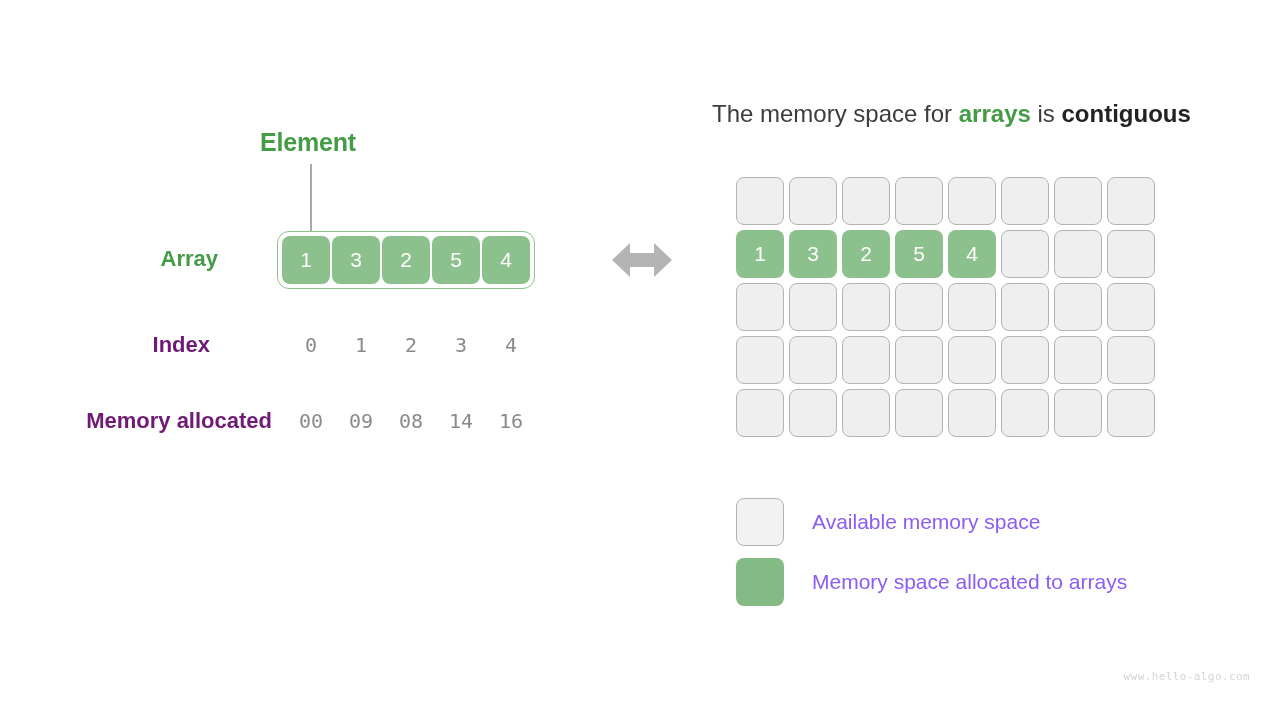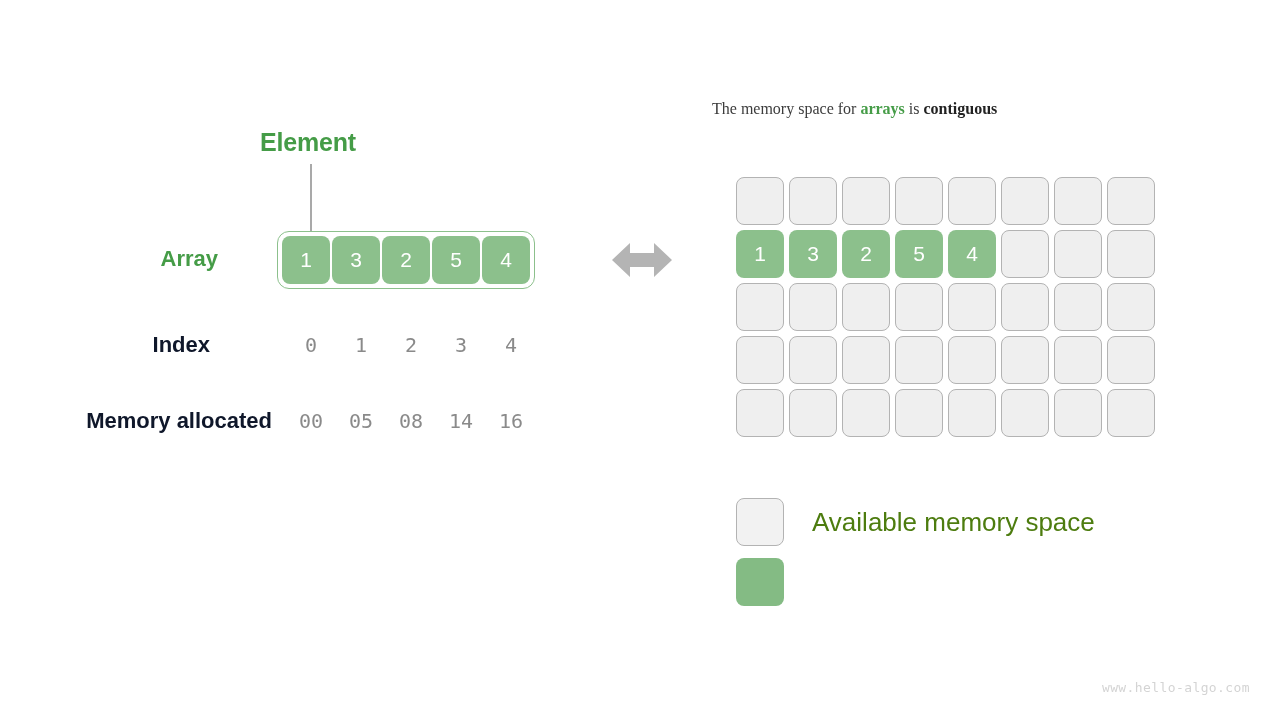--- a/index.html
+++ b/index.html
@@ -46,21 +46,21 @@
   }
 
   .row-label {
     position: absolute;
     font-size: 22px;
     font-weight: bold;
     text-align: right;
     white-space: nowrap;
   }
   .row-label.green { color: #459c47; }
-  .row-label.grey  { color: #0f172a; }
+  .row-label.grey  { color: #701a75; }
 
   .label-array    { left: 8px;  top: 246px;  width: 210px; }
   .label-index    { left: 0;  top: 332px;  width: 210px; }
   .label-memory   { left: 0;  top: 408px;  width: 272px; }
 
   
   .array-box {
     position: absolute;
     left: 277px;
     top: 231px;
@@ -114,24 +114,23 @@
     left: 700px;
     top: 0;
     width: 580px;
     height: 720px;
   }
 
   .headline {
     position: absolute;
     left: 12px;
     top: 100px;
-    font-size: 16px;
+    font-size: 24px;
     color: #3c3c3c;
     white-space: nowrap;
-    font-family: Liberation Serif, serif;
   }
   .headline .hl-green { color: #459c47; font-weight: bold; }
   .headline .hl-bold  { color: #222222; font-weight: bold; }
 
   .memory-grid {
     position: absolute;
     left: 36px;
     top: 177px;
     display: grid;
     grid-template-columns: repeat(8, 48px);
@@ -178,32 +177,32 @@
   }
   .legend-swatch.free {
     background: #f2f2f2;
     border: 1.4px solid #b3b3b3;
   }
   .legend-swatch.used {
     background: #84bb84;
   }
   .legend-text {
     margin-left: 28px;
-    font-size: 26px;
-    color: #4d7c0f;
+    font-size: 21px;
+    color: #8b5cf6;
     white-space: nowrap;
   }
 
   
   .watermark {
     position: absolute;
     right: 30px;
-    bottom: 25px;
+    bottom: 37px;
     font-family: "DejaVu Sans Mono", monospace;
-    font-size: 13px;
+    font-size: 11px;
     color: #d4d4d4;
     letter-spacing: 0.4px;
   }
 </style>
 </head>
 <body>
 
 <div class="left-panel">
 
   <div class="element-label">Element</div>
@@ -227,21 +226,21 @@
     <div class="cell">1</div>
     <div class="cell">2</div>
     <div class="cell">3</div>
     <div class="cell">4</div>
   </div>
 
   <div class="row-label grey label-memory">Memory allocated</div>
 
   <div class="num-row row-memory">
     <div class="cell">00</div>
-    <div class="cell">05</div>
+    <div class="cell">09</div>
     <div class="cell">08</div>
     <div class="cell">14</div>
     <div class="cell">16</div>
   </div>
 
   <svg class="arrow-icon" viewBox="0 0 60 44">
     <polygon points="0,22 18,5 18,15 42,15 42,5 60,22 42,39 42,29 18,29 18,39" fill="#b4b4b4"></polygon>
   </svg>
 </div>
 
@@ -299,17 +298,18 @@
     <div class="mem-cell free"></div>
   </div>
 
   <div class="legend">
     <div class="legend-row">
       <div class="legend-swatch free"></div>
       <div class="legend-text">Available memory space</div>
     </div>
     <div class="legend-row">
       <div class="legend-swatch used"></div>
+      <div class="legend-text">Memory space allocated to arrays</div>
     </div>
   </div>
 </div>
 
 <div class="watermark">www.hello-algo.com</div>
 
 </body></html>

